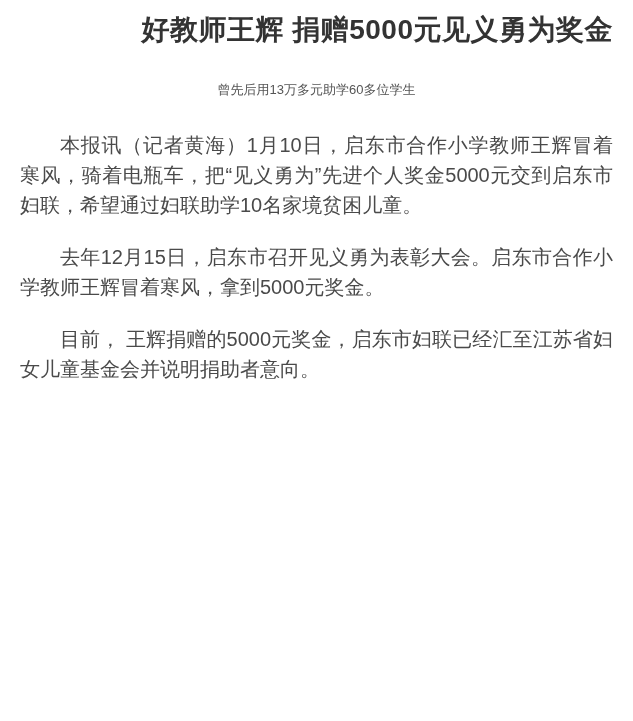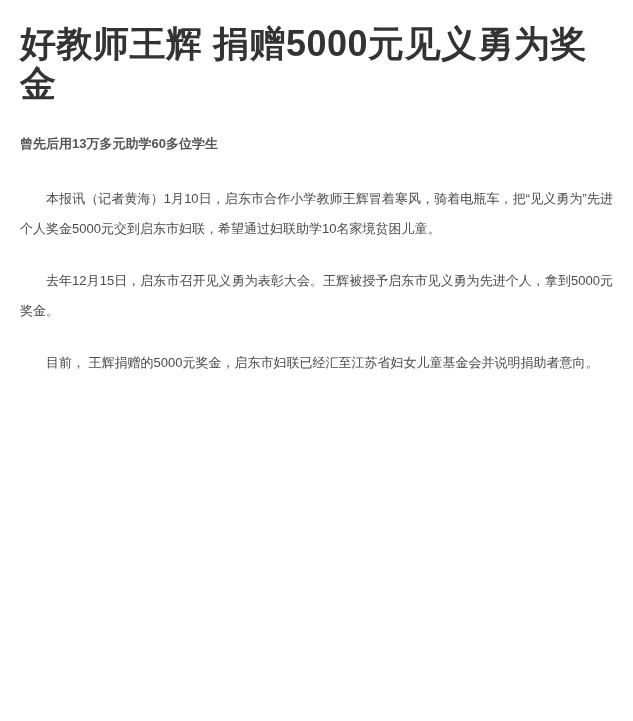--- a/index.html
+++ b/index.html
@@ -15,56 +15,56 @@
   }
   .page{
     width:633px;
     min-height:721px;
     margin:0 auto;
     background:var(--background);
     padding:8px 20px 10px 20px;
     overflow:hidden;
   }
   .article-title{
-    font-size:36px;
+    font-size:28px;
     font-weight:bold;
     line-height:40px;
-    text-align:left;
+    text-align:right;
     color:var(--title_text);
-    margin-top:16px;
+    margin-top:2px;
     letter-spacing:0.5px;
   }
   .article-subtitle{
     font-size:13px;
     line-height:20px;
+    text-align:center;
     color:var(--subtitle_text);
     margin-top:30px;
-    font-weight:bold;
   }
   .article-body{
     margin-top:30px;
   }
   .article-body p{
-    font-size:13px;
+    font-size:20px;
     line-height:30px;
     color:var(--body_text);
     text-align:justify;
     text-indent:2em;
     margin-bottom:22px;
   }
   .article-body p:last-child{
     margin-bottom:0;
   }
 </style>
 </head>
 <body>
 
 <div class="page">
   <h1 class="article-title">好教师王辉 捐赠5000元见义勇为奖金</h1>
 
   <div class="article-subtitle">曾先后用13万多元助学60多位学生</div>
 
   <div class="article-body">
     <p>本报讯（记者黄海）1月10日，启东市合作小学教师王辉冒着寒风，骑着电瓶车，把“见义勇为”先进个人奖金5000元交到启东市妇联，希望通过妇联助学10名家境贫困儿童。</p>
-    <p>去年12月15日，启东市召开见义勇为表彰大会。王辉被授予启东市见义勇为先进个人，拿到5000元奖金。</p>
+    <p>去年12月15日，启东市召开见义勇为表彰大会。启东市合作小学教师王辉冒着寒风，拿到5000元奖金。</p>
     <p>目前， 王辉捐赠的5000元奖金，启东市妇联已经汇至江苏省妇女儿童基金会并说明捐助者意向。</p>
   </div>
 </div>
 
 </body></html>

